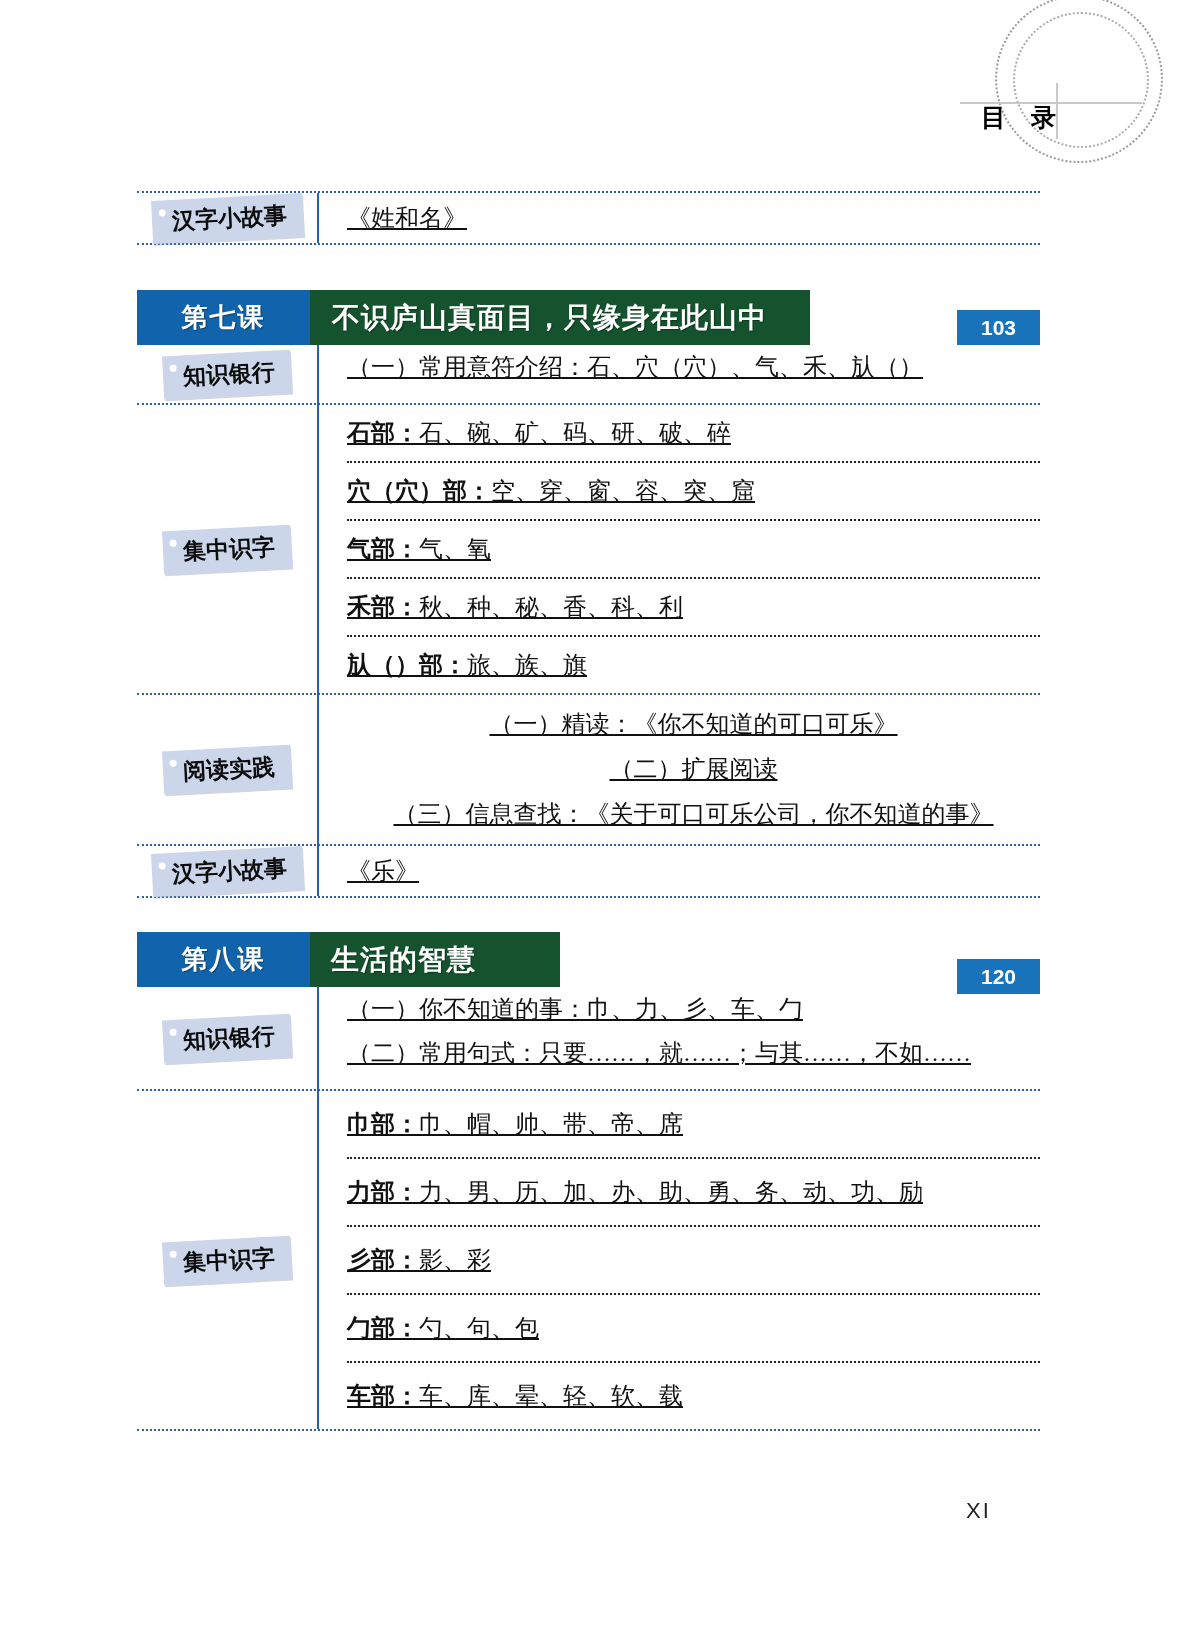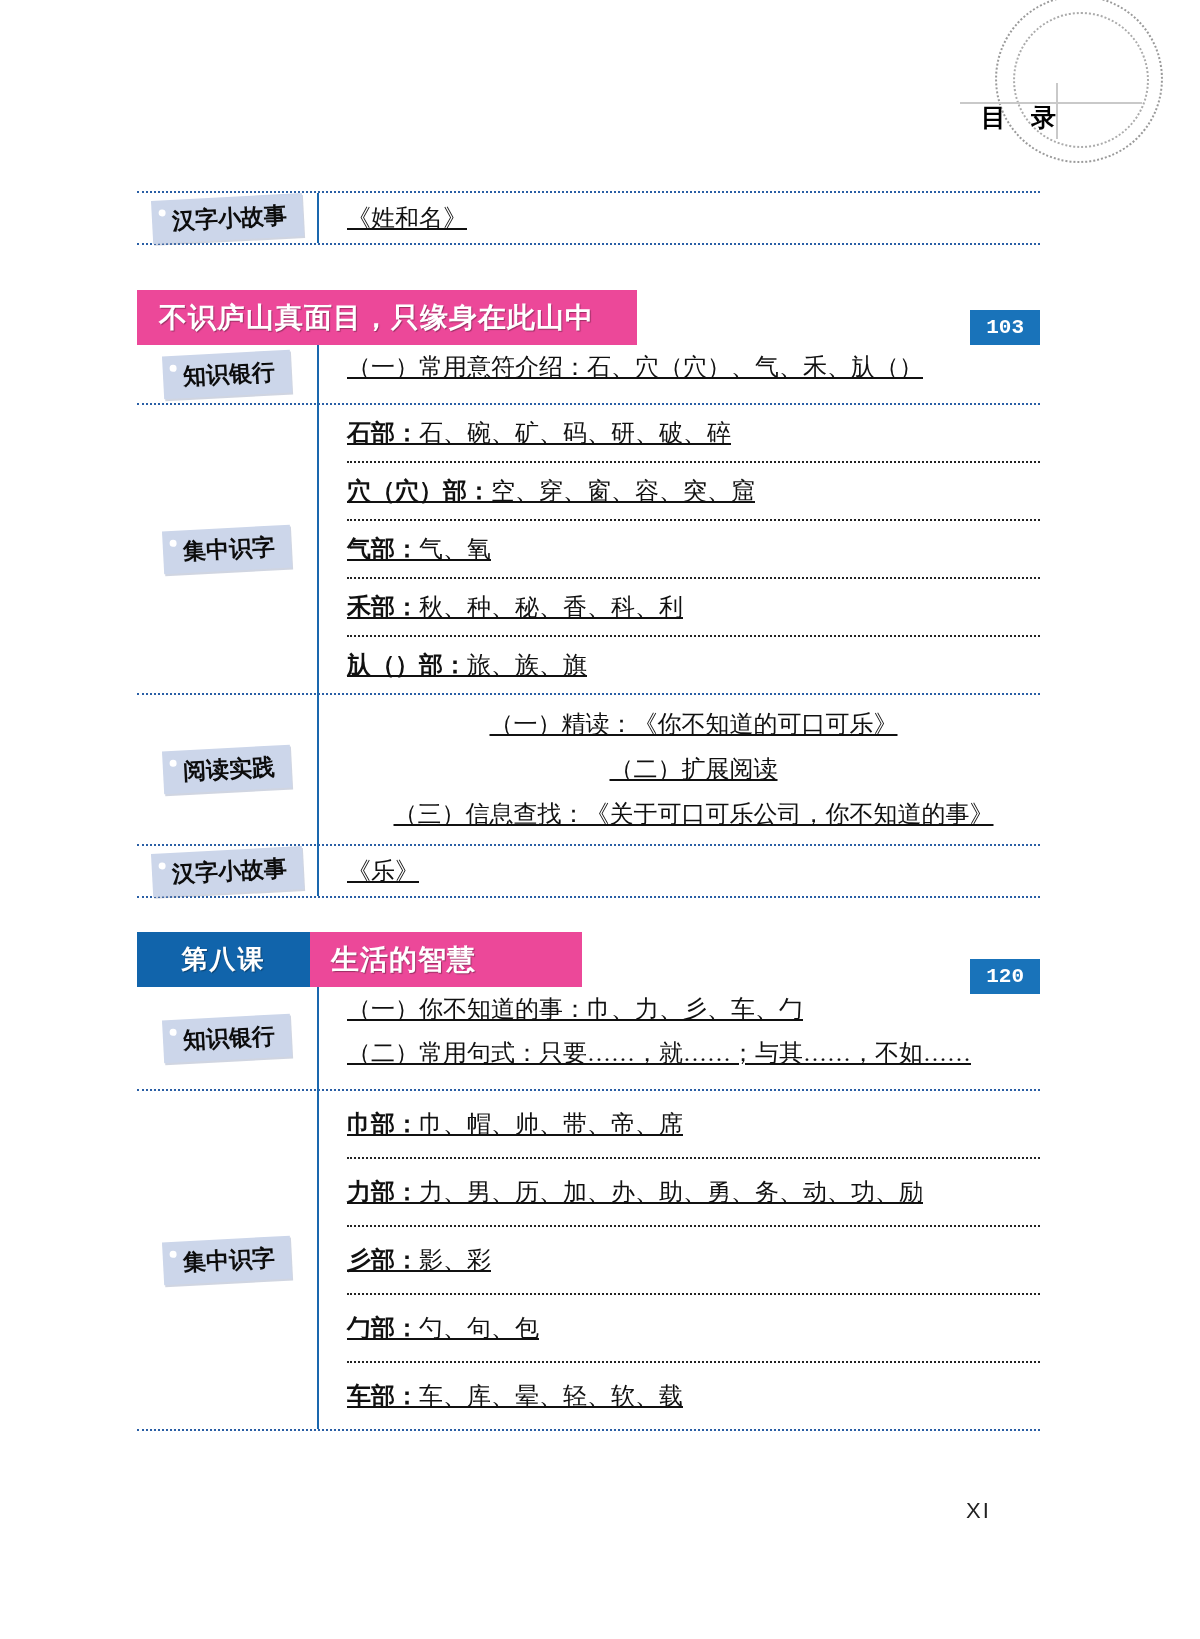--- a/index.html
+++ b/index.html
@@ -73,34 +73,34 @@
   .bar-flex { display:flex; height:55px; }
   .bar-num {
     width:173px; flex:0 0 173px; background:#1164ab;
     color:#fff; font-family:"Liberation Sans","DejaVu Sans",sans-serif;
     font-weight:bold; font-size:26px;
     display:flex; align-items:center; justify-content:center;
     letter-spacing:2px;
     text-shadow:1px 1px 1px rgba(0,0,0,0.35);
   }
   .bar-title {
-    background:#ec4899; color:#fff;
+    background:#14532d; color:#fff;
     font-family:"Liberation Sans","DejaVu Sans",sans-serif;
     font-weight:bold; font-size:28px; line-height:55px;
     padding-left:22px; letter-spacing:1px;
     text-shadow:1px 1px 1px rgba(0,0,0,0.35);
     white-space:nowrap;
   }
   .w-lg { width:500px; }
-  .w-sm { width:272px;padding-left:21px; }
+  .w-sm { width:250px;padding-left:21px; }
   .badge {
     position:absolute; right:0; bottom:0;
-    min-width:46px; height:35px; padding:0 16px;
+    min-width:46px; height:35px; padding:0 24px;
     background:#1973ba; color:#fff;
-    font-family:Liberation Mono, monospace;
+    font-family:Liberation Sans, sans-serif;
     font-weight:bold; font-size:21px;
     display:flex; align-items:center; justify-content:center;
   }
   .badge.low { bottom:-7px; }
 
   .lesson7 { margin-top:45px; }
   .lesson8 { margin-top:34px; }
 
   
   .line, .rrow { font-size:24px; color:#111; }
@@ -146,20 +146,21 @@
       </div>
     </div>
     <div class="content-cell">
       <div class="line">《姓和名》</div>
     </div>
   </section>
 
   <section class="lesson lesson7">
     <div class="lesson-bar">
       <div class="bar-flex">
+        <div class="bar-num">第七课</div>
         <div class="bar-title w-lg">不识庐山真面目，只缘身在此山中</div>
       </div>
       <div class="badge">103</div>
     </div>
 
     <div class="ltable">
 
       <div class="group knowledge">
         <div class="label-cell">
           <div class="chip">

